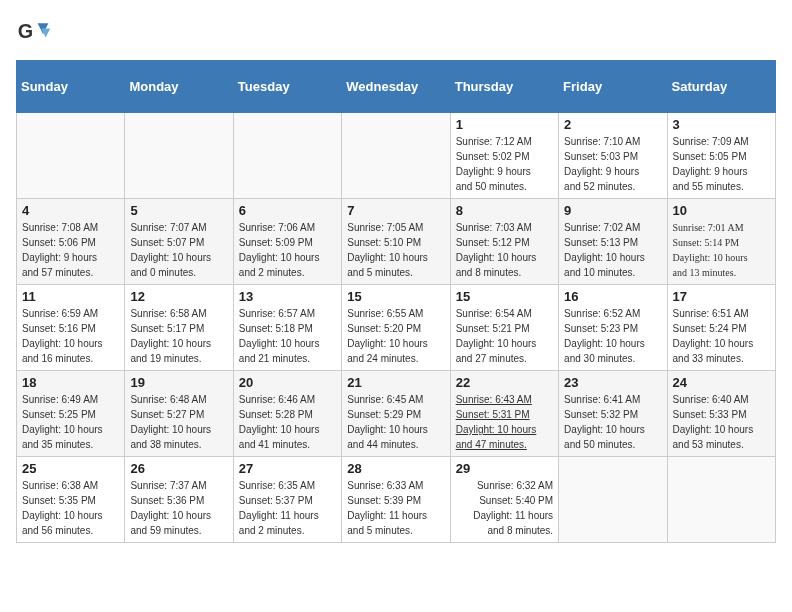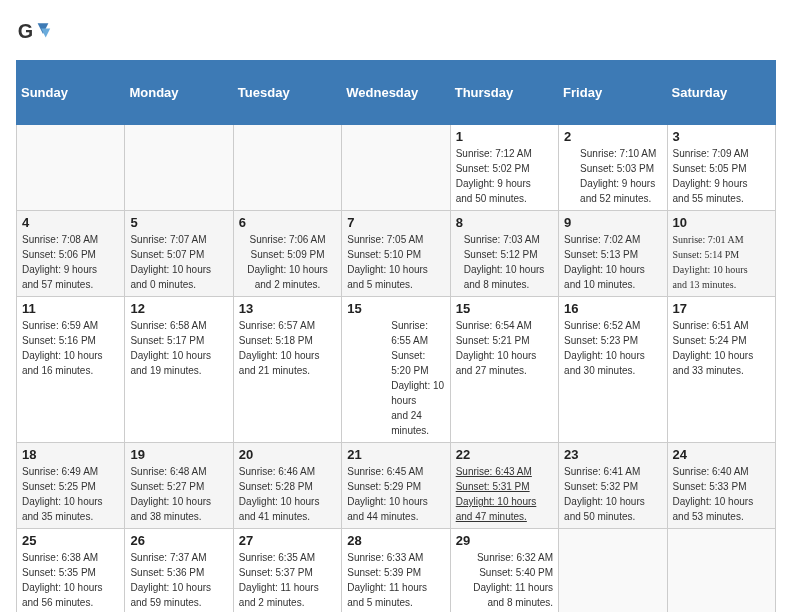--- a/index.html
+++ b/index.html
@@ -42,21 +42,21 @@
     table {
       width: 100%;
       border-collapse: collapse;
       table-layout: fixed;
     }
     th {
       background: #3d7ab5;
       color: #fff;
       font-size: 13px;
       font-weight: bold;
-      padding: 24px 4px;
+      padding: 18px 4px;
       text-align: left;
       border: 1px solid #3d7ab5;
     }
     td {
       border: 1px solid #ccc;
       vertical-align: top;
       padding: 4px 5px;
       height: 85px;
       font-size: 10.5px;
       color: #333;
@@ -124,21 +124,21 @@
         <td class="empty"></td>
         <td>
           <div class="day-num">1</div>
           <div class="day-info" style="white-space: pre-line;">Sunrise: 7:12 AM
 Sunset: 5:02 PM
 Daylight: 9 hours
 and 50 minutes.</div>
         </td>
         <td>
           <div class="day-num">2</div>
-          <div class="day-info" style="white-space: pre-line; margin-left: 16px;">Sunrise: 7:10 AM
+          <div class="day-info" style="white-space: pre-line;">Sunrise: 7:10 AM
 Sunset: 5:03 PM
 Daylight: 9 hours
 and 52 minutes.</div>
         </td>
         <td>
           <div class="day-num">3</div>
           <div class="day-info" style="white-space: pre-line;">Sunrise: 7:09 AM
 Sunset: 5:05 PM
 Daylight: 9 hours
 and 55 minutes.</div>
@@ -154,35 +154,35 @@
         </td>
         <td>
           <div class="day-num">5</div>
           <div class="day-info" style="white-space: pre-line;">Sunrise: 7:07 AM
 Sunset: 5:07 PM
 Daylight: 10 hours
 and 0 minutes.</div>
         </td>
         <td>
           <div class="day-num">6</div>
-          <div class="day-info" style="white-space: pre-line; text-align: center;">Sunrise: 7:06 AM
+          <div class="day-info" style="white-space: pre-line;">Sunrise: 7:06 AM
 Sunset: 5:09 PM
 Daylight: 10 hours
 and 2 minutes.</div>
         </td>
         <td>
           <div class="day-num">7</div>
           <div class="day-info" style="white-space: pre-line;">Sunrise: 7:05 AM
 Sunset: 5:10 PM
 Daylight: 10 hours
 and 5 minutes.</div>
         </td>
         <td>
           <div class="day-num">8</div>
-          <div class="day-info" style="white-space: pre-line; margin-left: 8px;">Sunrise: 7:03 AM
+          <div class="day-info" style="white-space: pre-line;">Sunrise: 7:03 AM
 Sunset: 5:12 PM
 Daylight: 10 hours
 and 8 minutes.</div>
         </td>
         <td>
           <div class="day-num">9</div>
           <div class="day-info" style="white-space: pre-line;">Sunrise: 7:02 AM
 Sunset: 5:13 PM
 Daylight: 10 hours
 and 10 minutes.</div>
@@ -212,21 +212,21 @@
         </td>
         <td>
           <div class="day-num">13</div>
           <div class="day-info" style="white-space: pre-line;">Sunrise: 6:57 AM
 Sunset: 5:18 PM
 Daylight: 10 hours
 and 21 minutes.</div>
         </td>
         <td>
           <div class="day-num">15</div>
-          <div class="day-info" style="white-space: pre-line; margin-left: 44px;">Sunrise: 6:55 AM
+          <div class="day-info" style="white-space: pre-line;">Sunrise: 6:55 AM
 Sunset: 5:20 PM
 Daylight: 10 hours
 and 24 minutes.</div>
         </td>
         <td>
           <div class="day-num">15</div>
           <div class="day-info" style="white-space: pre-line;">Sunrise: 6:54 AM
 Sunset: 5:21 PM
 Daylight: 10 hours
 and 27 minutes.</div>

